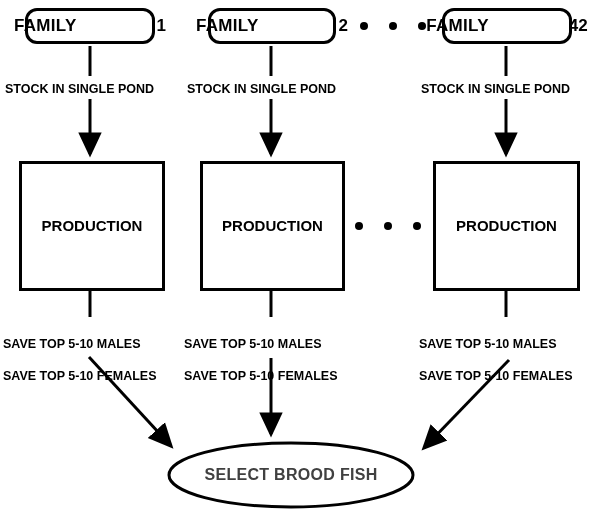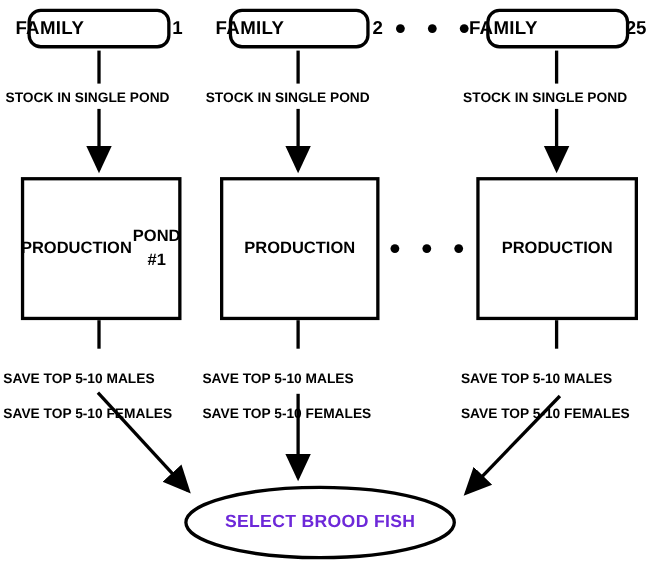--- a/index.html
+++ b/index.html
@@ -89,21 +89,21 @@
   }
   .dots .dot + .dot { margin-left: 21px; }
   
   .ellipse-label {
     position: absolute;
     display: flex;
     align-items: center;
     justify-content: center;
     font-size: 16px;
     font-weight: bold;
-    color: #6d28d9;
+    color: #404040;
     letter-spacing: 0.3px;
   }
 </style>
 </head>
 <body>
 
 <div id="diagram-root">
 
   <svg class="svg-layer" viewBox="0 0 600 516">
     <defs>
@@ -146,37 +146,36 @@
   <div class="family-label" style="left:208px; top:8px; width:128px; height:36px;">
     <span class="fam-word">FAMILY</span>
     <span style="display:inline-block;width:22px;"></span>
     <span class="fam-num">2</span>
   </div>
 
   <div class="family-box" style="left:442px; top:8px; width:130px; height:36px;"></div>
   <div class="family-label" style="left:442px; top:8px; width:130px; height:36px;">
     <span class="fam-word">FAMILY</span>
     <span style="display:inline-block;width:16px;"></span>
-    <span class="fam-num">25</span>
+    <span class="fam-num">42</span>
   </div>
 
   <div class="dots" style="left:360px; top:22px;">
     <span class="dot"></span>
     <span class="dot"></span>
     <span class="dot"></span>
   </div>
 
   <div class="edge-caption" style="left:5px; top:81px; width:170px;">STOCK IN SINGLE POND</div>
   <div class="edge-caption" style="left:187px; top:81px; width:170px;">STOCK IN SINGLE POND</div>
   <div class="edge-caption" style="left:421px; top:81px; width:170px;">STOCK IN SINGLE POND</div>
 
   <div class="pond-box" style="left:19px; top:161px; width:146px; height:130px;"></div>
   <div class="pond-label" style="left:19px; top:161px; width:146px; height:130px;">
     <span>PRODUCTION</span>
-    <span>POND #1</span>
   </div>
 
   <div class="pond-box" style="left:200px; top:161px; width:145px; height:130px;"></div>
   <div class="pond-label" style="left:200px; top:161px; width:145px; height:130px;">
     <span>PRODUCTION</span>
   </div>
 
   <div class="pond-box" style="left:433px; top:161px; width:147px; height:130px;"></div>
   <div class="pond-label" style="left:433px; top:161px; width:147px; height:130px;">
     <span>PRODUCTION</span>

